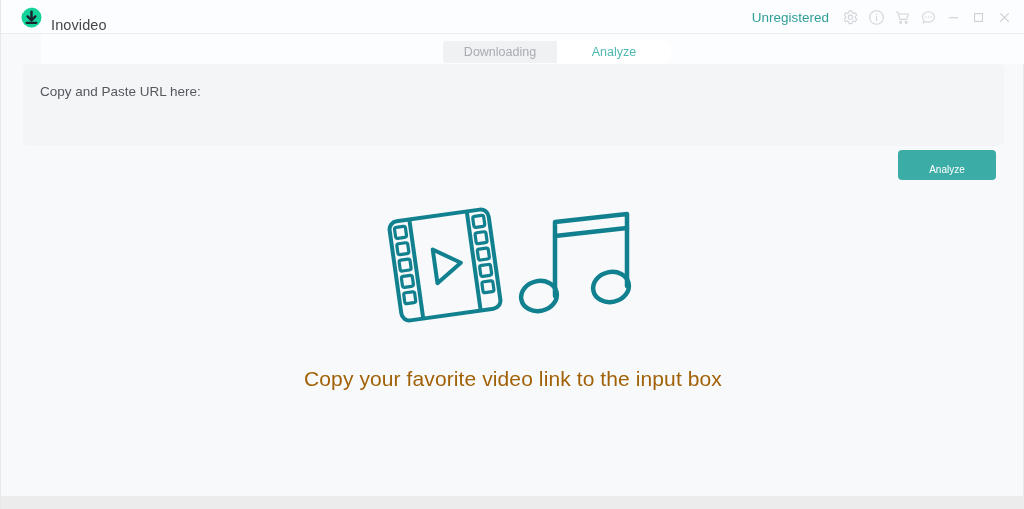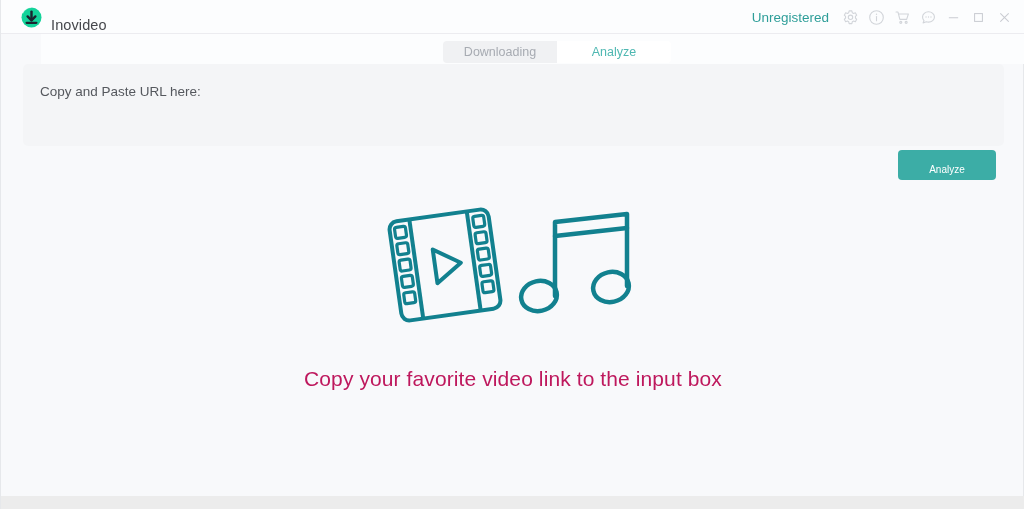--- a/index.html
+++ b/index.html
@@ -177,21 +177,21 @@
   }
   #empty-illustration {
     width: 260px;
     height: 130px;
     margin: 0 auto;
     display: block;
   }
   #empty-text {
     margin-top: 36px;
     font-size: 21px;
-    color: #be185d;
+    color: #a16207;
     letter-spacing: .1px;
     line-height: 26px;
   }
 
   
   #bottom-strip {
     position: absolute;
     left: 0; bottom: 0;
     width: 1024px;
     height: 13px;

